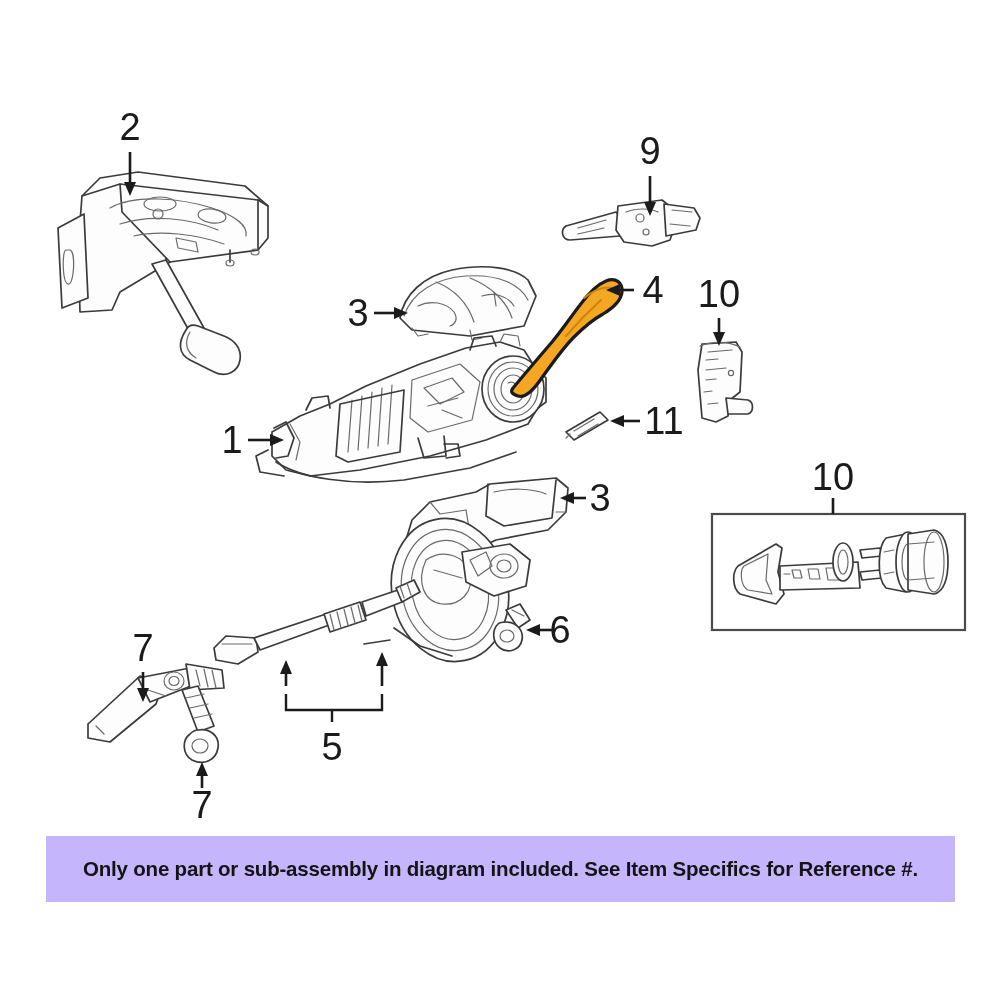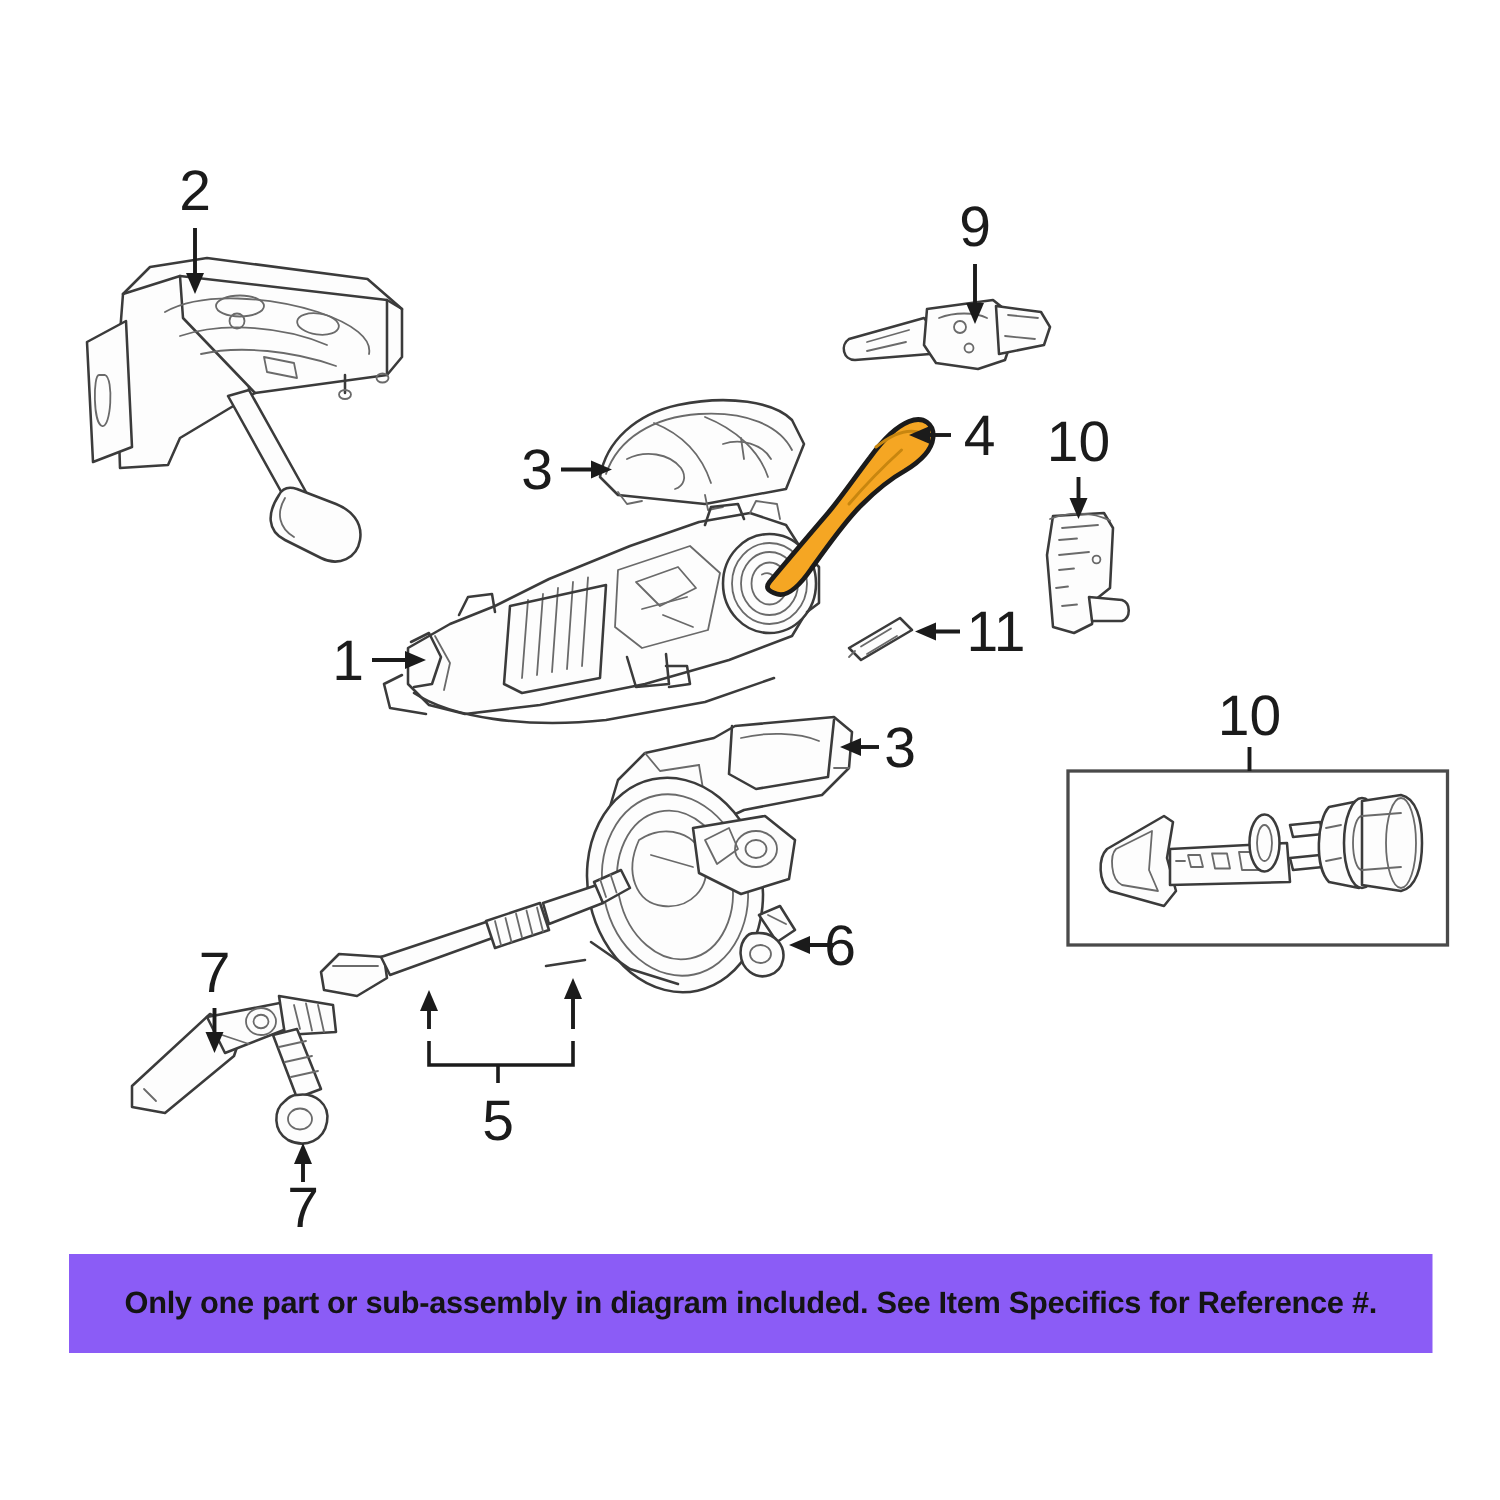--- a/index.html
+++ b/index.html
@@ -80,21 +80,21 @@
     fill: none;
     stroke: #4a4a4a;
     stroke-width: 2.2;
   }
   #notice-banner {
     position: absolute;
     left: 46px;
     top: 836px;
     width: 909px;
     height: 66px;
-    background: #8b5cf6;
+    background: #c4b5fd;
     display: flex;
     flex-direction: column;
     align-items: center;
     justify-content: center;
     box-sizing: border-box;
     padding: 14px 6px;
   }
   .notice-line {
     font-family: "Liberation Sans", sans-serif;
     font-size: 20.5px;

